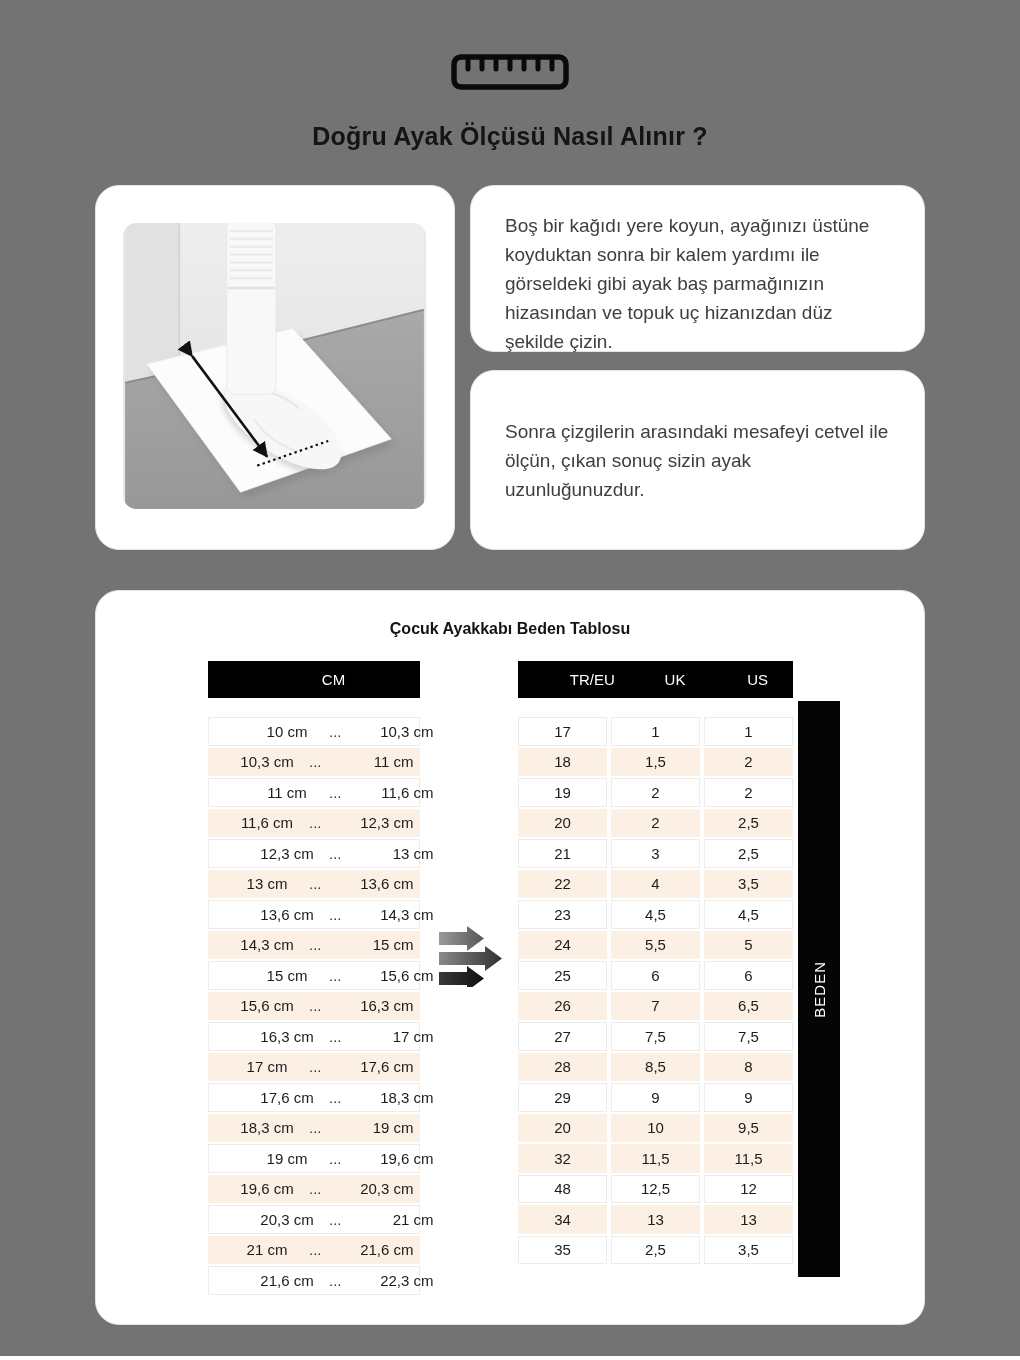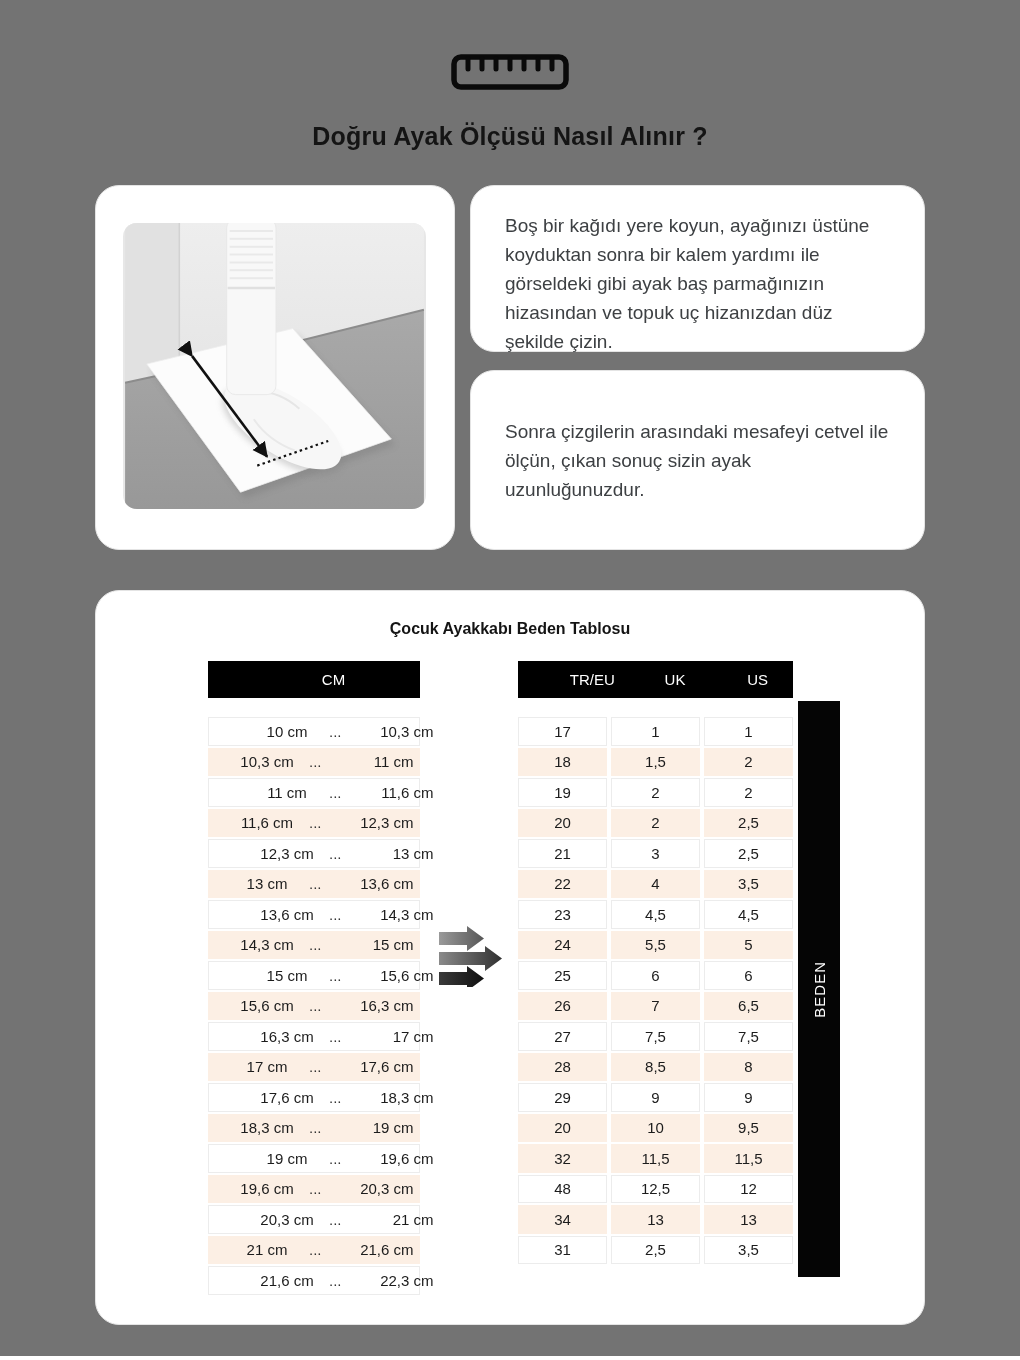--- a/index.html
+++ b/index.html
@@ -411,21 +411,21 @@
               <span class="size-cell">12</span>
             </div>
 
             <div class="trow size-row alt">
               <span class="size-cell">34</span>
               <span class="size-cell">13</span>
               <span class="size-cell">13</span>
             </div>
 
             <div class="trow size-row base">
-              <span class="size-cell">31</span>
+              <span class="size-cell">35</span>
               <span class="size-cell">2,5</span>
               <span class="size-cell">3,5</span>
             </div>
           </div>
       </div>
 
       <div class="beden-bar">
         <span>BEDEN</span>
       </div>
 

